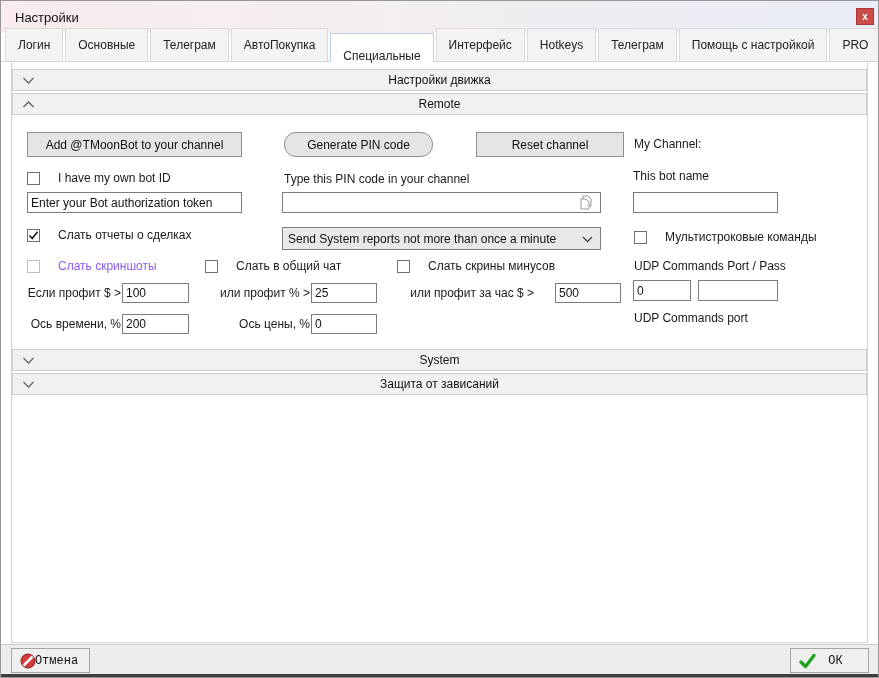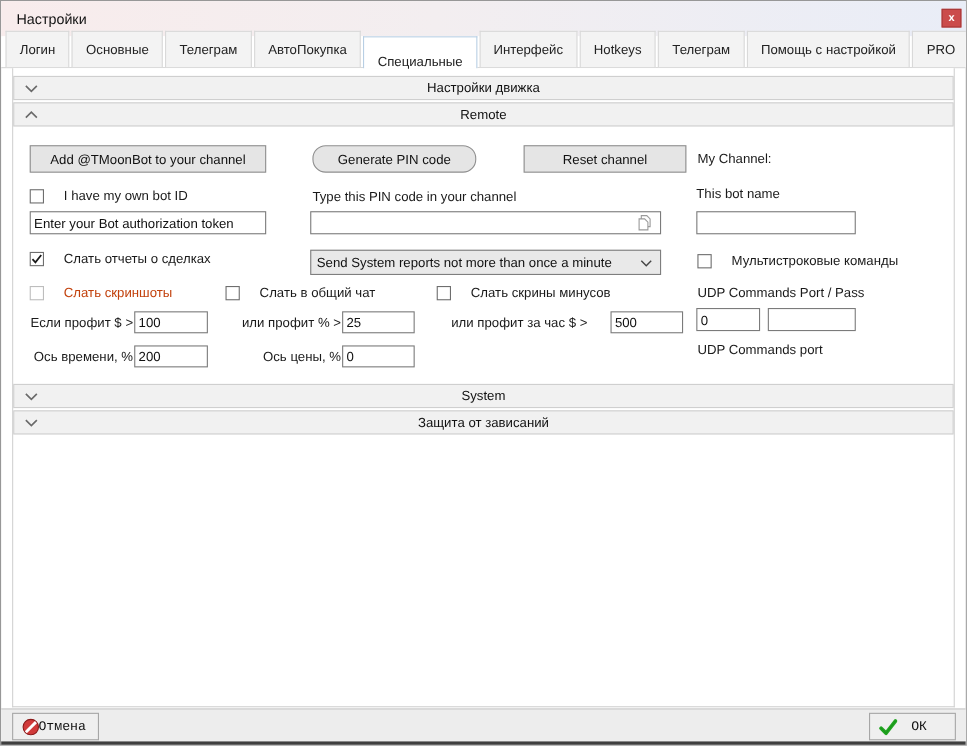--- a/index.html
+++ b/index.html
@@ -61,21 +61,21 @@
   .txt {
     position:absolute; height:21px; border:1px solid #7b7b7b; background:#fff;
     font-family:"Liberation Sans","DejaVu Sans",sans-serif; font-size:12px;
     padding:0 3px; color:#111; outline:none;
   }
   .cb { position:absolute; display:flex; align-items:center; gap:18px; white-space:nowrap; }
   .cb .box {
     width:13px; height:13px; border:1px solid #6e6e6e; background:#fff;
     display:inline-flex; align-items:center; justify-content:center; flex:0 0 auto;
   }
-  .cb.disabled { color:#c2410c; }
+  .cb.disabled { color:#8b5cf6; }
   .cb.disabled .box { border-color:#bdbdbd; }
   .dropdown {
     position:absolute; height:23px; background:#e9e9e9; border:1px solid #7e7e7e;
     display:flex; align-items:center; padding:0 22px 0 5px; color:#111; cursor:default;
   }
   .dropdown .dd-chev { position:absolute; right:7px; top:8px; }
   .copy-icon { position:absolute; left:578px; top:194px; width:14px; height:15px; }
   
   .footer {
     position:absolute; left:0; top:643px; right:0; height:30px;

